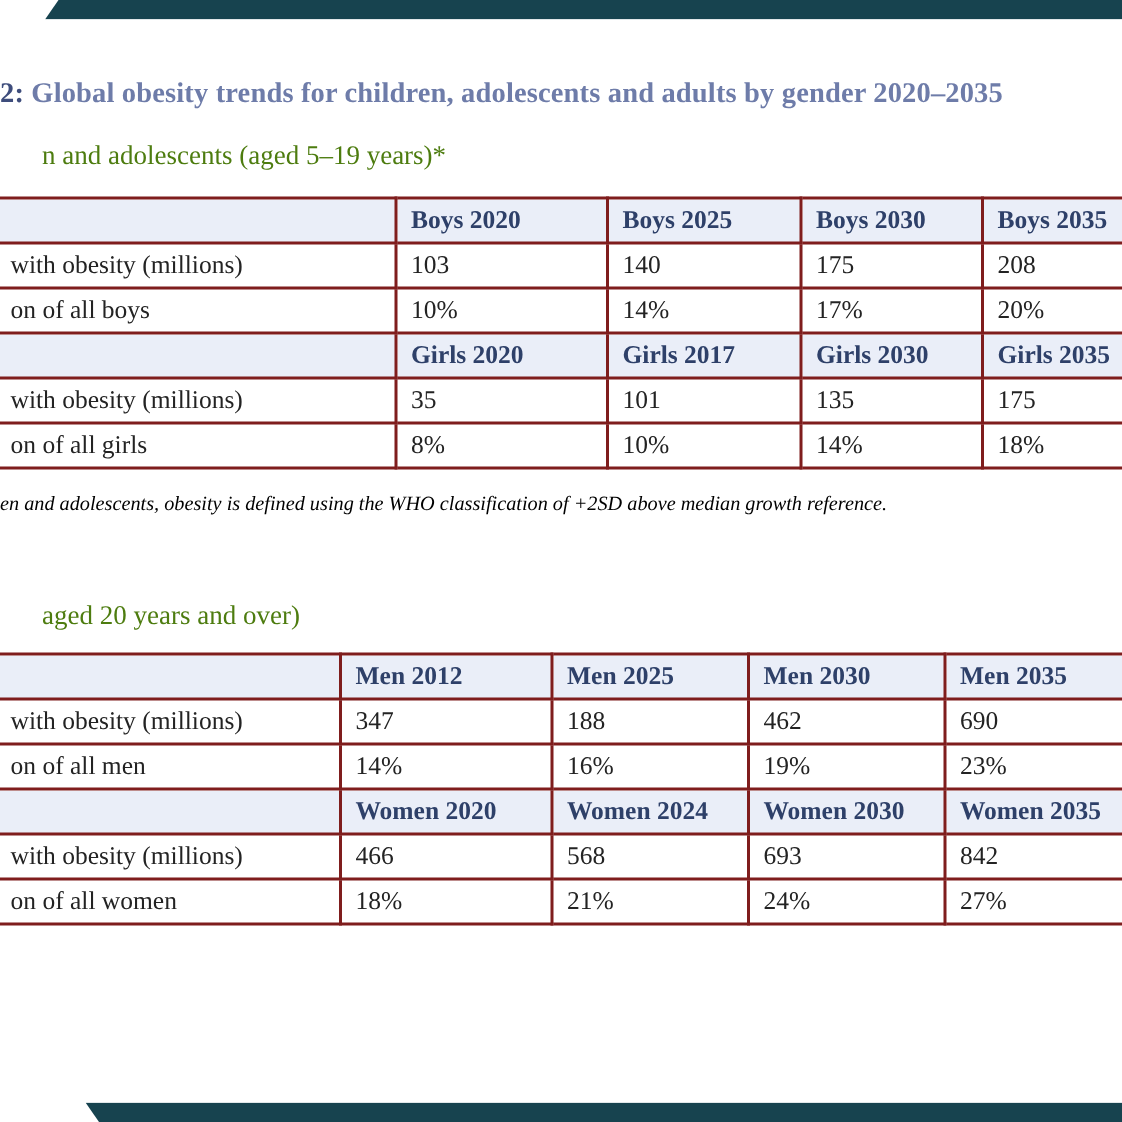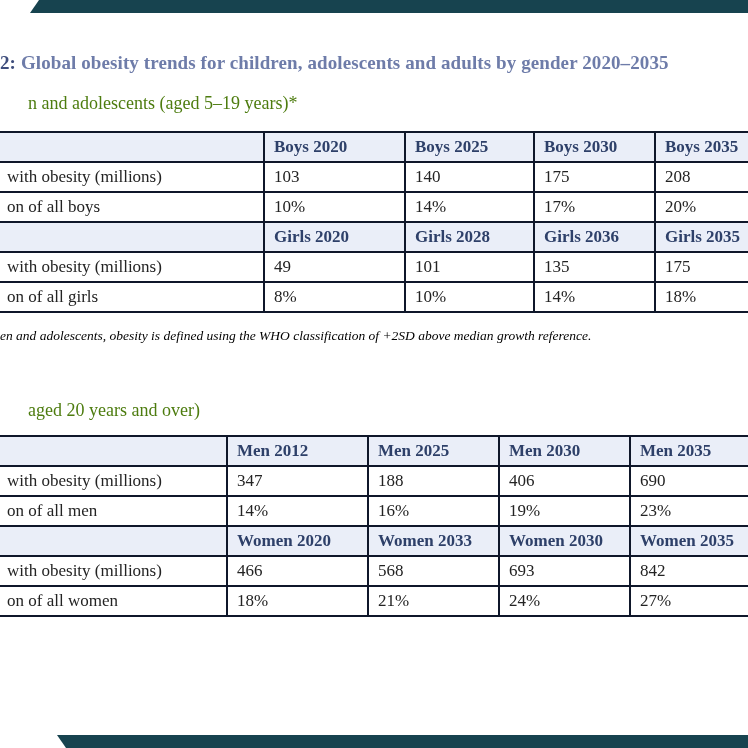--- a/index.html
+++ b/index.html
@@ -29,21 +29,21 @@
   #section1-heading{top:93px;}
   #section2-heading{top:400px;}
 
   table.data-table{
     position:absolute;left:-40px;width:852px;
     border-collapse:collapse;table-layout:fixed;
   }
   #children-table{top:131px;}
   #adults-table{top:435px;}
   .data-table td,.data-table th{
-    border:2px solid #0f172a;
+    border:2px solid #7f1d1d;
     height:26px;
     padding:1px 4px 1px 9px;
     font-size:17px;font-weight:normal;
     text-align:left;vertical-align:middle;
     white-space:nowrap;overflow:hidden;
   }
   .data-table tr.hdr th{
     background:#eaeef8;
     color:#2e4069;font-weight:bold;
   }
@@ -93,27 +93,27 @@
     <tr>
       <td class="row-label">on of all boys</td>
       <td>10%</td>
       <td>14%</td>
       <td>17%</td>
       <td>20%</td>
     </tr>
     <tr class="hdr">
       <th class="row-label"></th>
       <th>Girls 2020</th>
-      <th>Girls 2028</th>
-      <th>Girls 2036</th>
+      <th>Girls 2017</th>
+      <th>Girls 2030</th>
       <th>Girls 2035</th>
     </tr>
     <tr>
       <td class="row-label">with obesity (millions)</td>
-      <td>49</td>
+      <td>35</td>
       <td>101</td>
       <td>135</td>
       <td>175</td>
     </tr>
     <tr>
       <td class="row-label">on of all girls</td>
       <td>8%</td>
       <td>10%</td>
       <td>14%</td>
       <td>18%</td>
@@ -138,34 +138,34 @@
       <th class="row-label"></th>
       <th>Men 2012</th>
       <th>Men 2025</th>
       <th>Men 2030</th>
       <th>Men 2035</th>
     </tr>
     <tr>
       <td class="row-label">with obesity (millions)</td>
       <td>347</td>
       <td>188</td>
-      <td>406</td>
+      <td>462</td>
       <td>690</td>
     </tr>
     <tr>
       <td class="row-label">on of all men</td>
       <td>14%</td>
       <td>16%</td>
       <td>19%</td>
       <td>23%</td>
     </tr>
     <tr class="hdr">
       <th class="row-label"></th>
       <th>Women 2020</th>
-      <th>Women 2033</th>
+      <th>Women 2024</th>
       <th>Women 2030</th>
       <th>Women 2035</th>
     </tr>
     <tr>
       <td class="row-label">with obesity (millions)</td>
       <td>466</td>
       <td>568</td>
       <td>693</td>
       <td>842</td>
     </tr>

